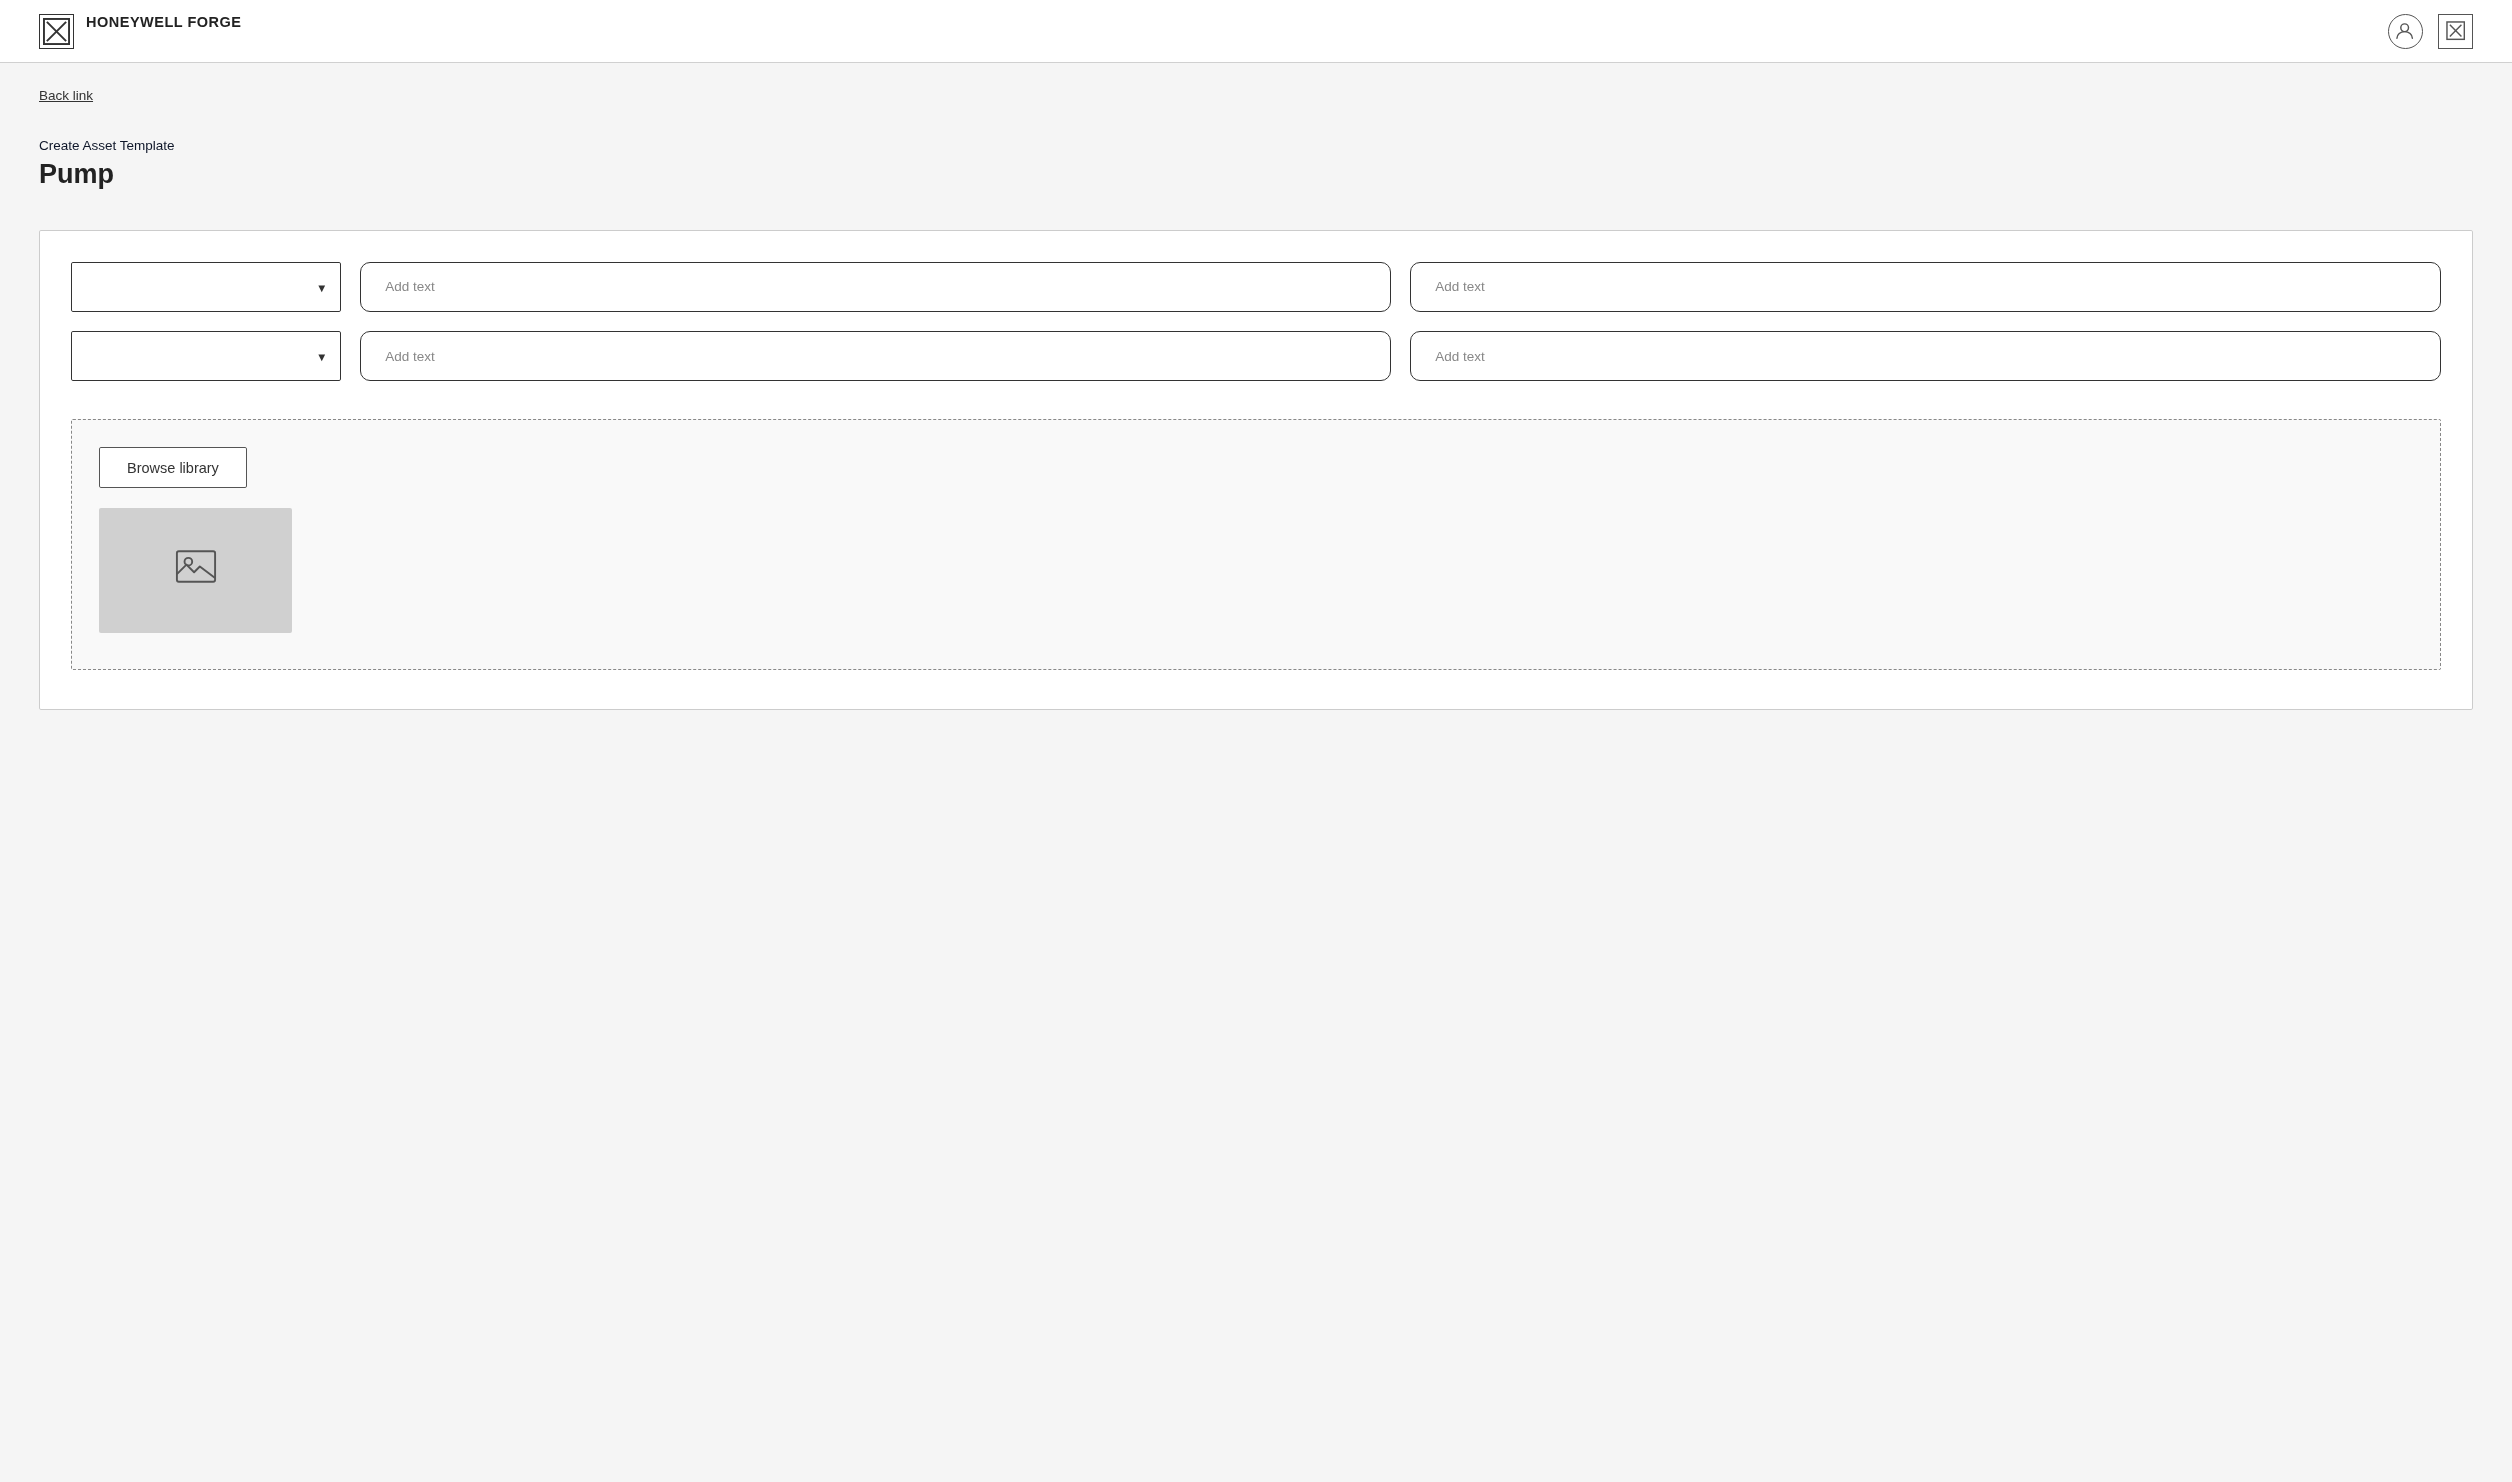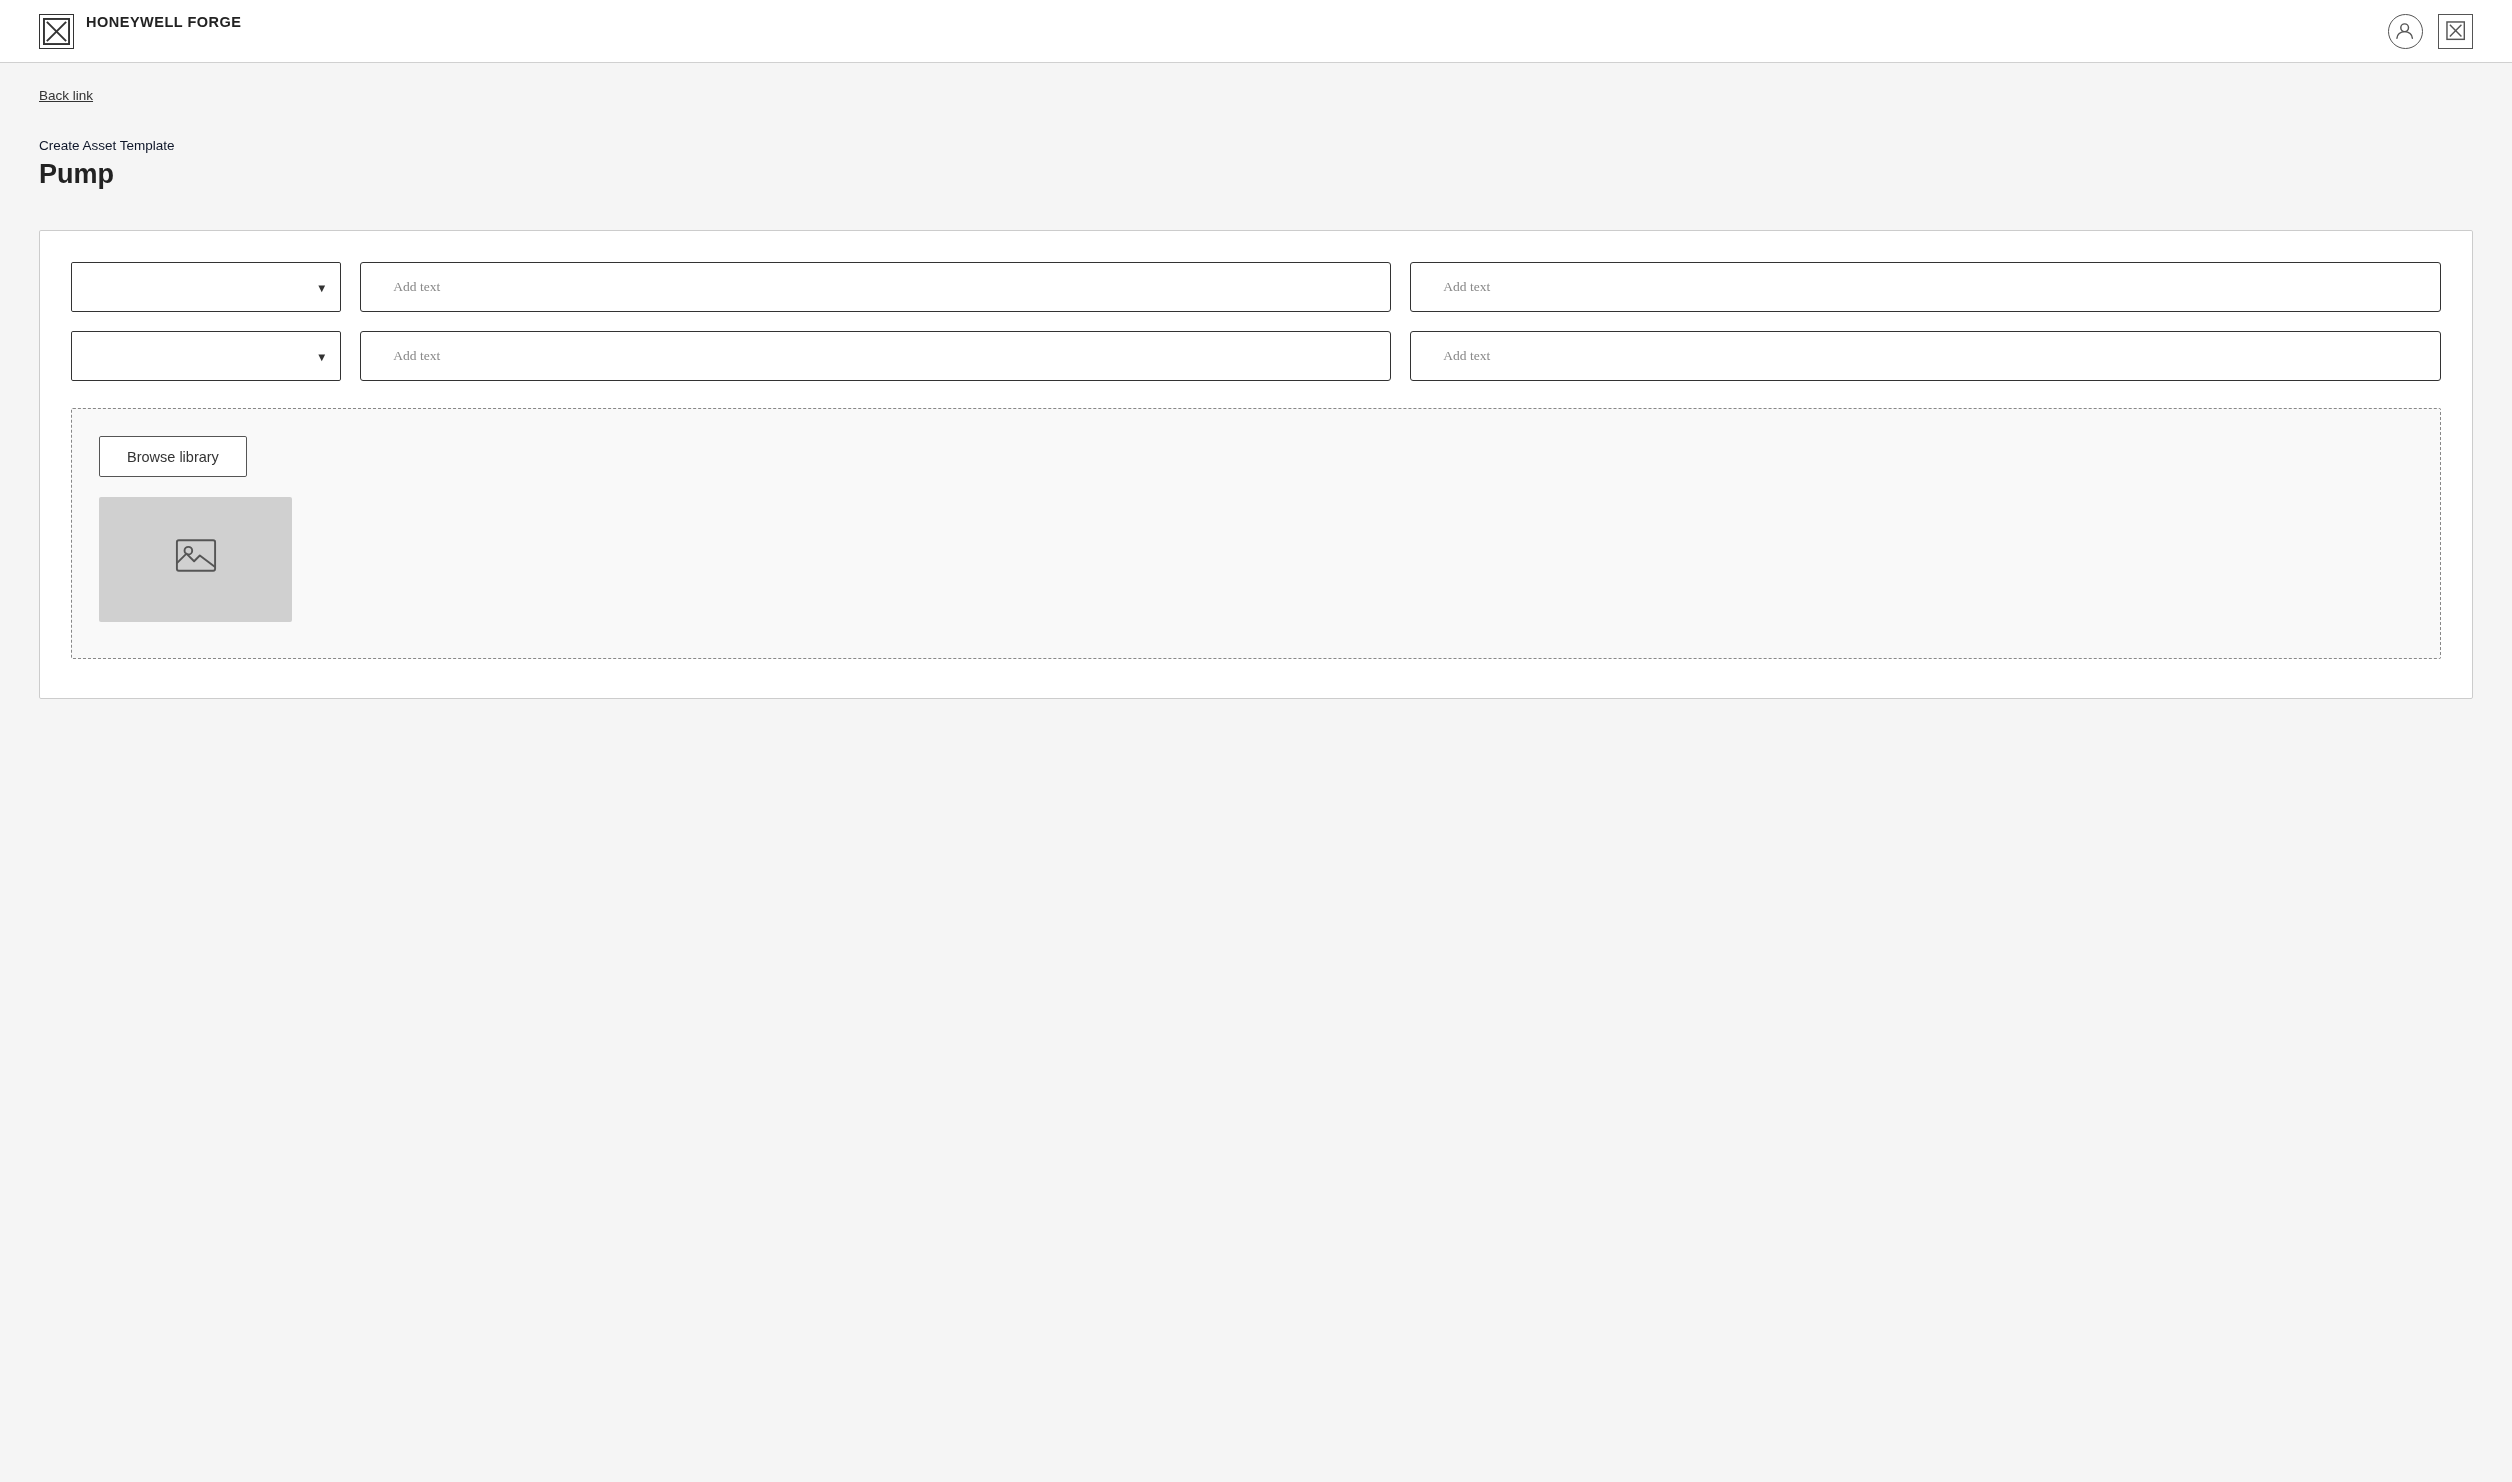--- a/index.html
+++ b/index.html
@@ -155,34 +155,33 @@
       transform: translateY(-50%);
       pointer-events: none;
       font-size: 11.6px;
       color: #333;
     }
 
     .form-input {
       flex: 1;
       height: 50px;
       border: 1.4px solid #333;
-      border-radius: 3px;
-      padding: 0 32px;
+      border-radius: 10px;
+      padding: 0 24px;
       font-size: 13.5px;
       color: #888;
       outline: none;
-      font-family: Liberation Serif, serif;
     }
 
     .form-input::placeholder {
       color: #888;
     }
 
     .upload-area {
-      margin-top: 27px;
+      margin-top: 38px;
       border: 1.9px dashed #888;
       border-radius: 1.9px;
       padding: 27px;
       background-color: #f9f9f9;
       min-height: 251px;
     }
 
     .browse-btn {
       background: #fff;
       border: 1.4px solid #555;

